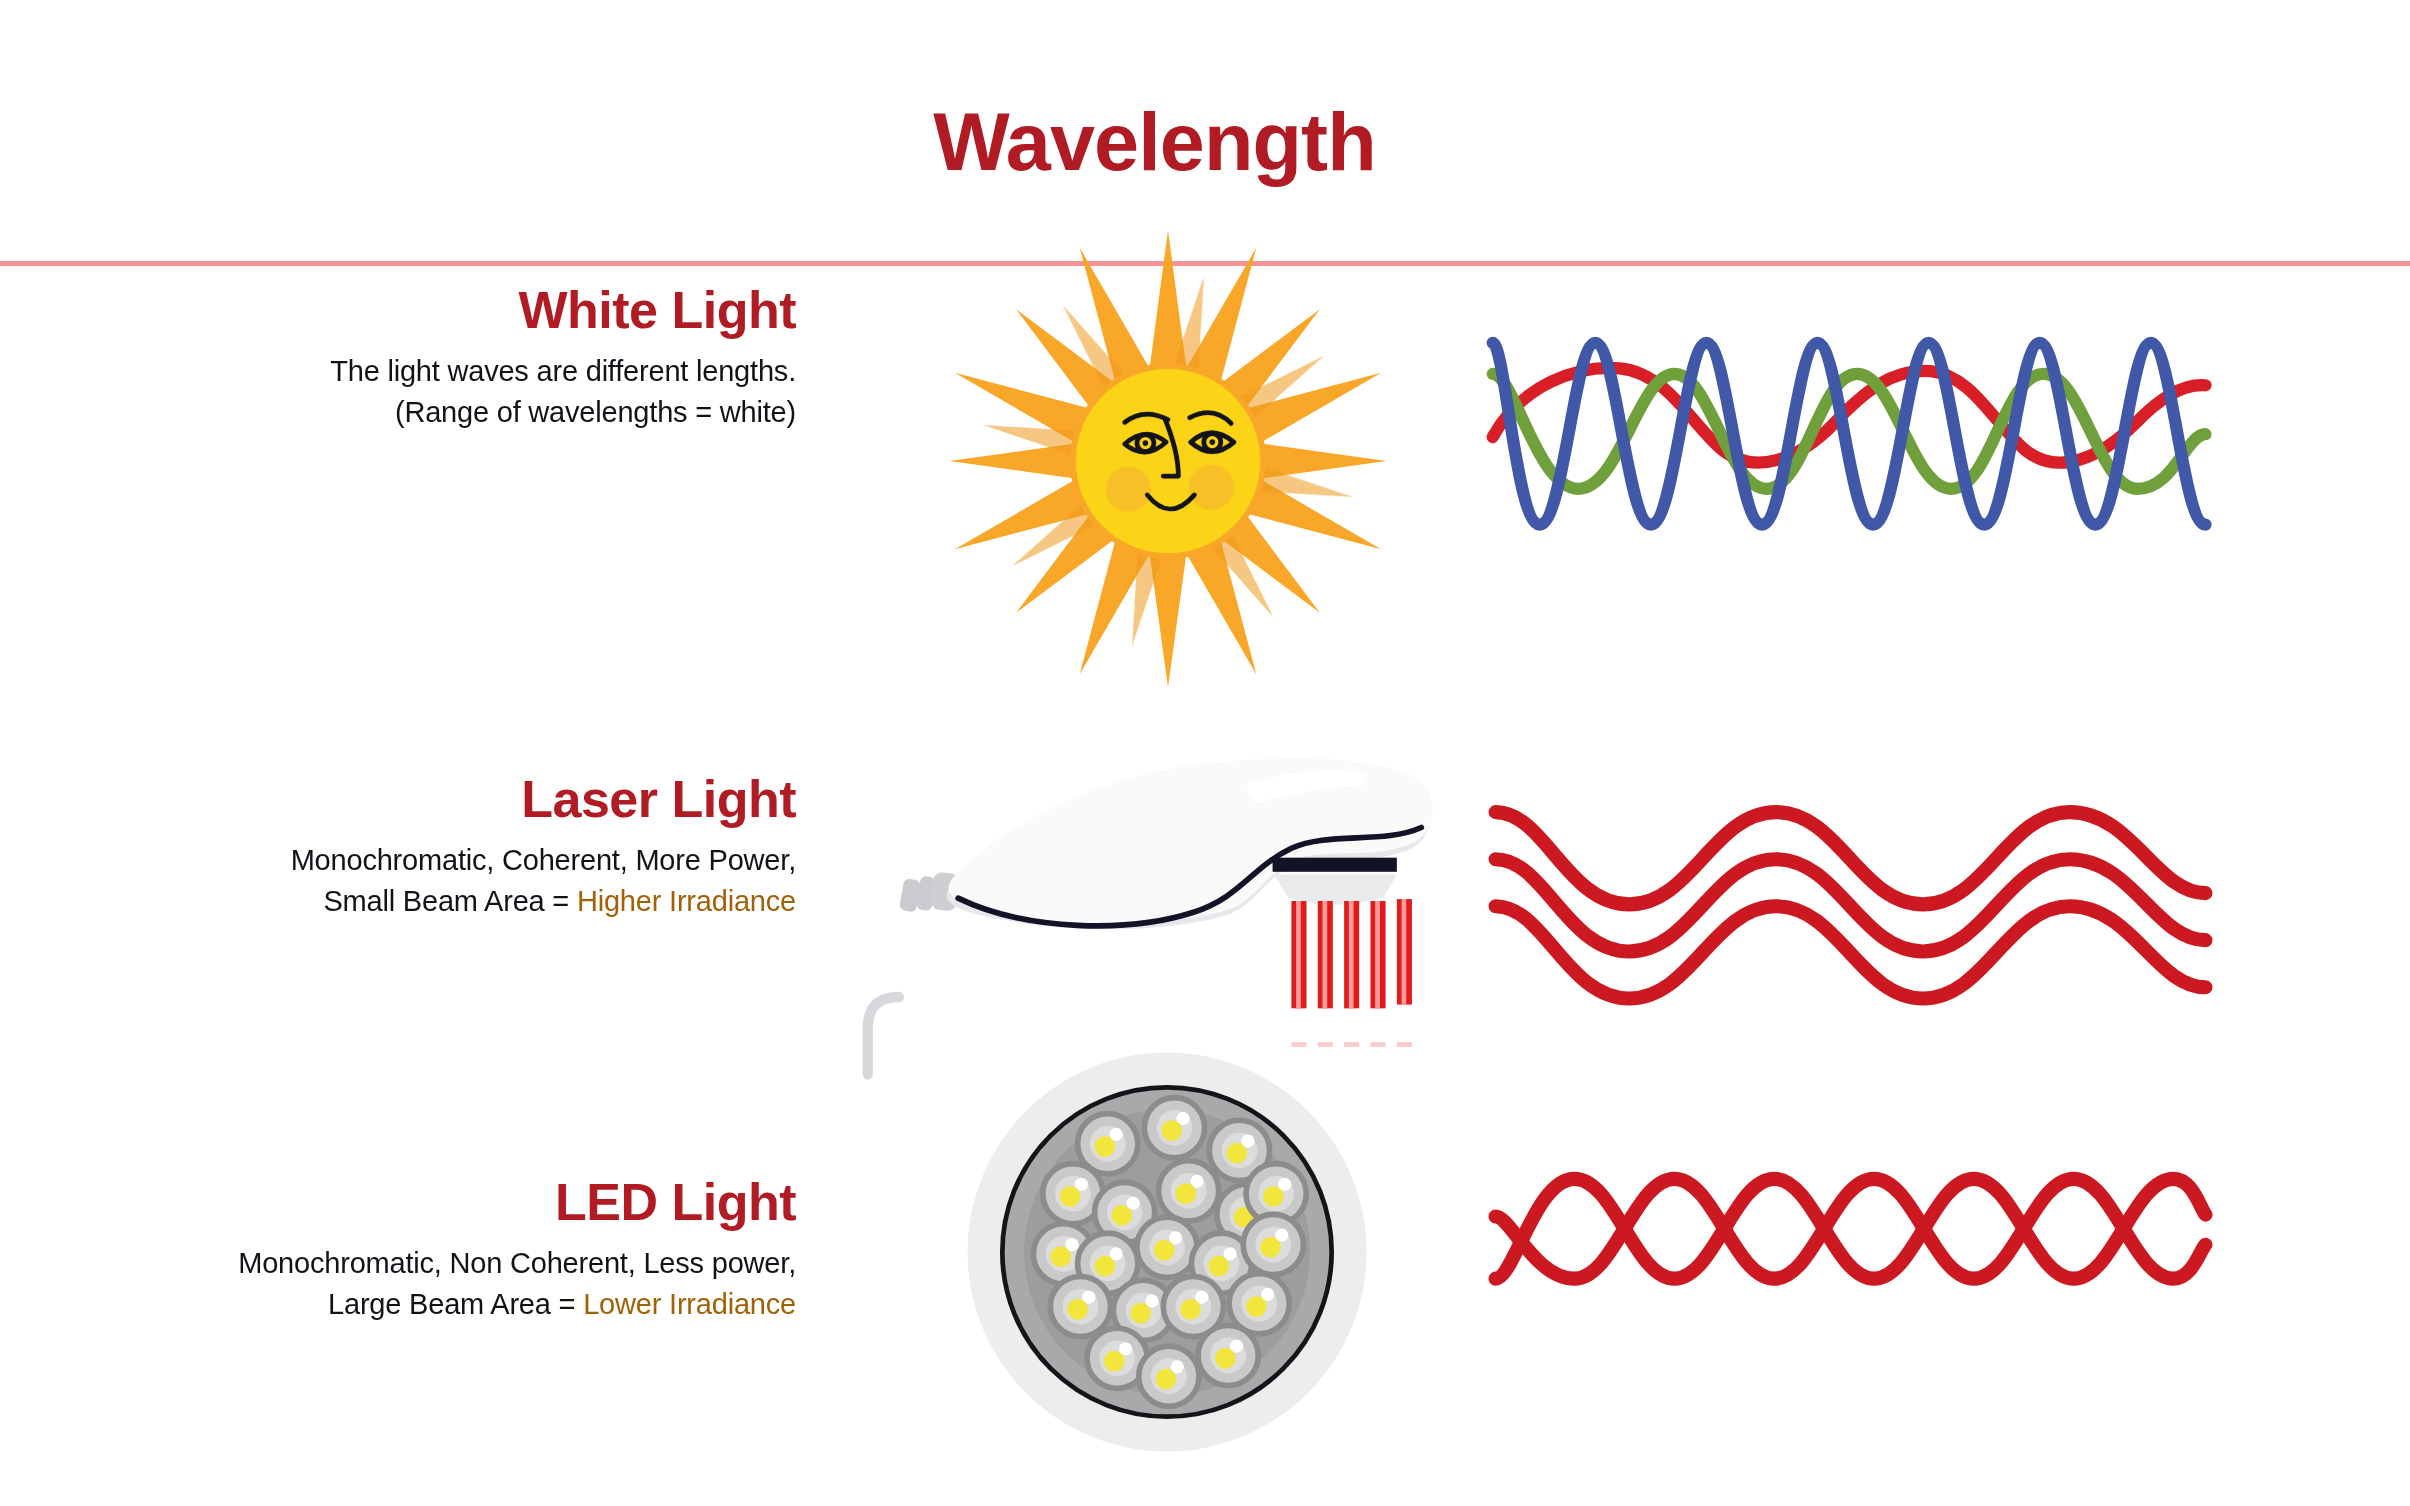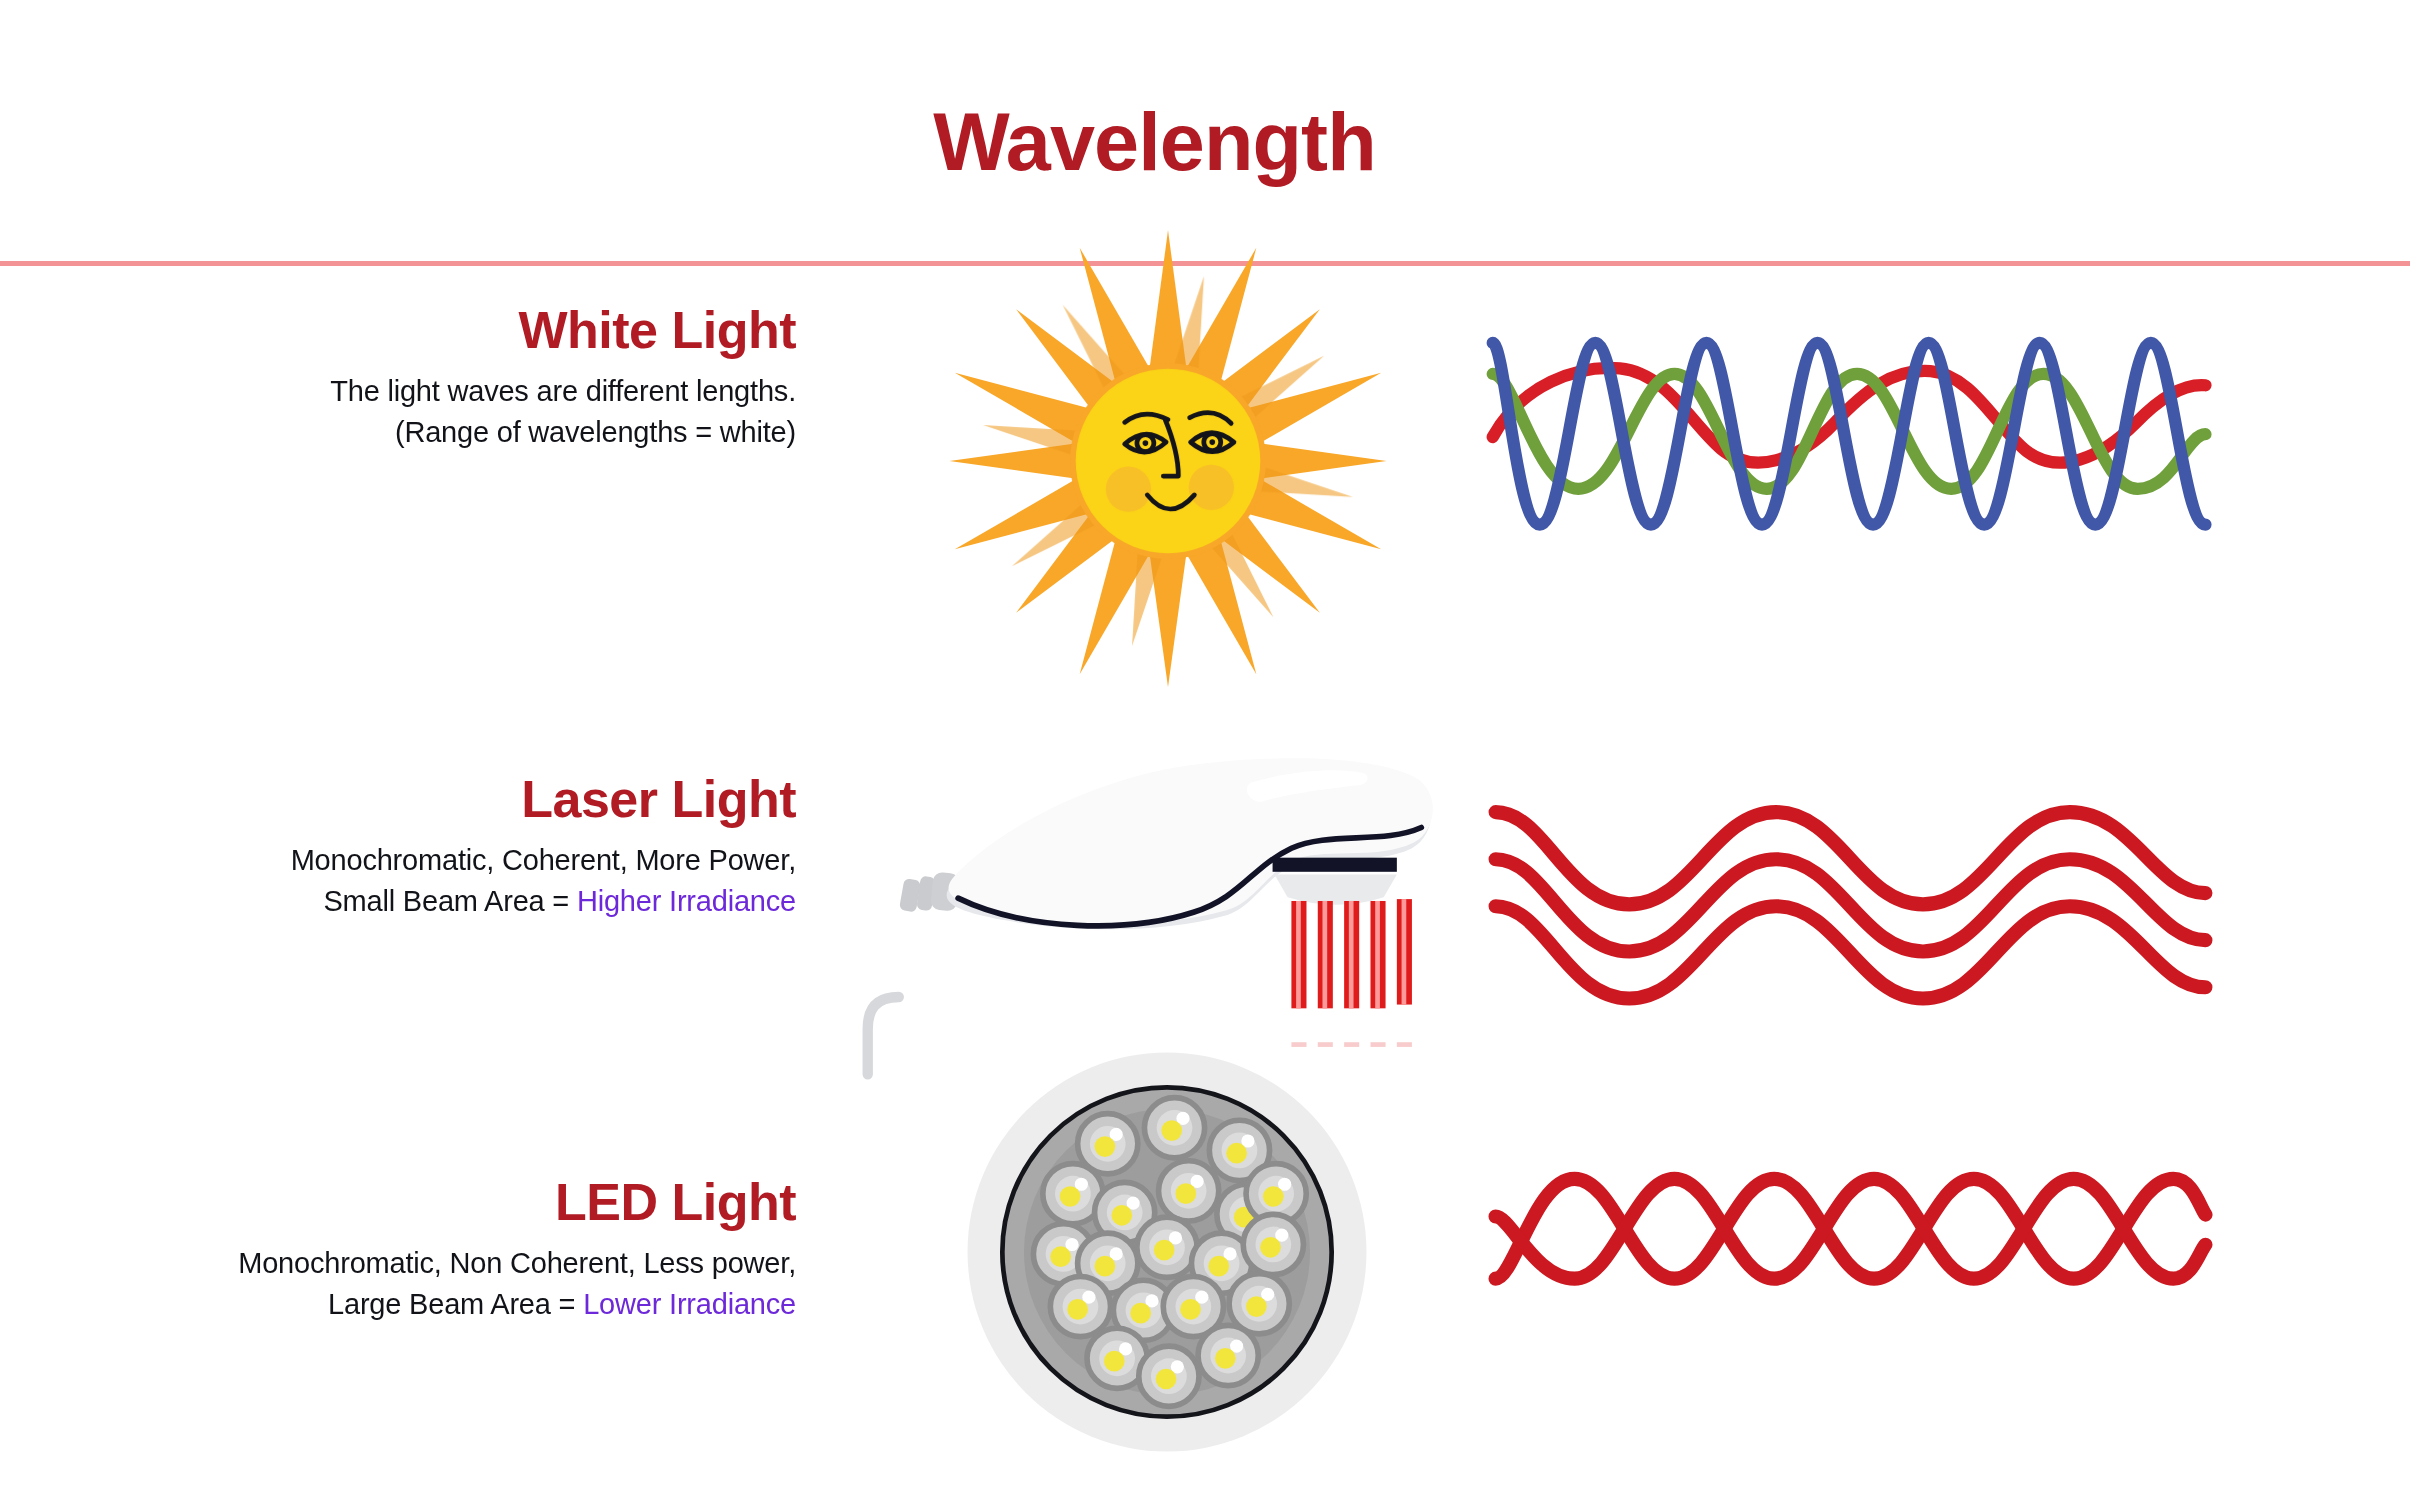--- a/index.html
+++ b/index.html
@@ -67,21 +67,21 @@
     margin: 0 0 13px 0;
     letter-spacing: -0.5px;
   }
   .section-line {
     font-size: 29px;
     font-weight: 400;
     color: #111319;
     line-height: 1.42;
     letter-spacing: -0.2px;
   }
-  .accent { color: #6d28d9; }
+  .accent { color: #a16207; }
 
   
   .illus-col {
     position: absolute;
     left: 876px;
     width: 584px;
   }
   .wave-col {
     position: absolute;
     left: 1488px;
@@ -92,21 +92,21 @@
 </head>
 <body>
 
 <div id="header">
   <div id="page-title">Wavelength</div>
   <div id="title-divider"></div>
 </div>
 
 <div class="row" id="row-white">
 
-  <div class="text-col" style="top:0px;margin-top:20px;">
+  <div class="text-col" style="top:0px;">
     <div class="section-heading">White Light</div>
     <div class="section-line">
       <span>The light waves are different lengths.</span>
     </div>
     <div class="section-line">
       <span>(Range of wavelengths = white)</span>
     </div>
   </div>
 
   <div class="illus-col" style="top:-66px;">

